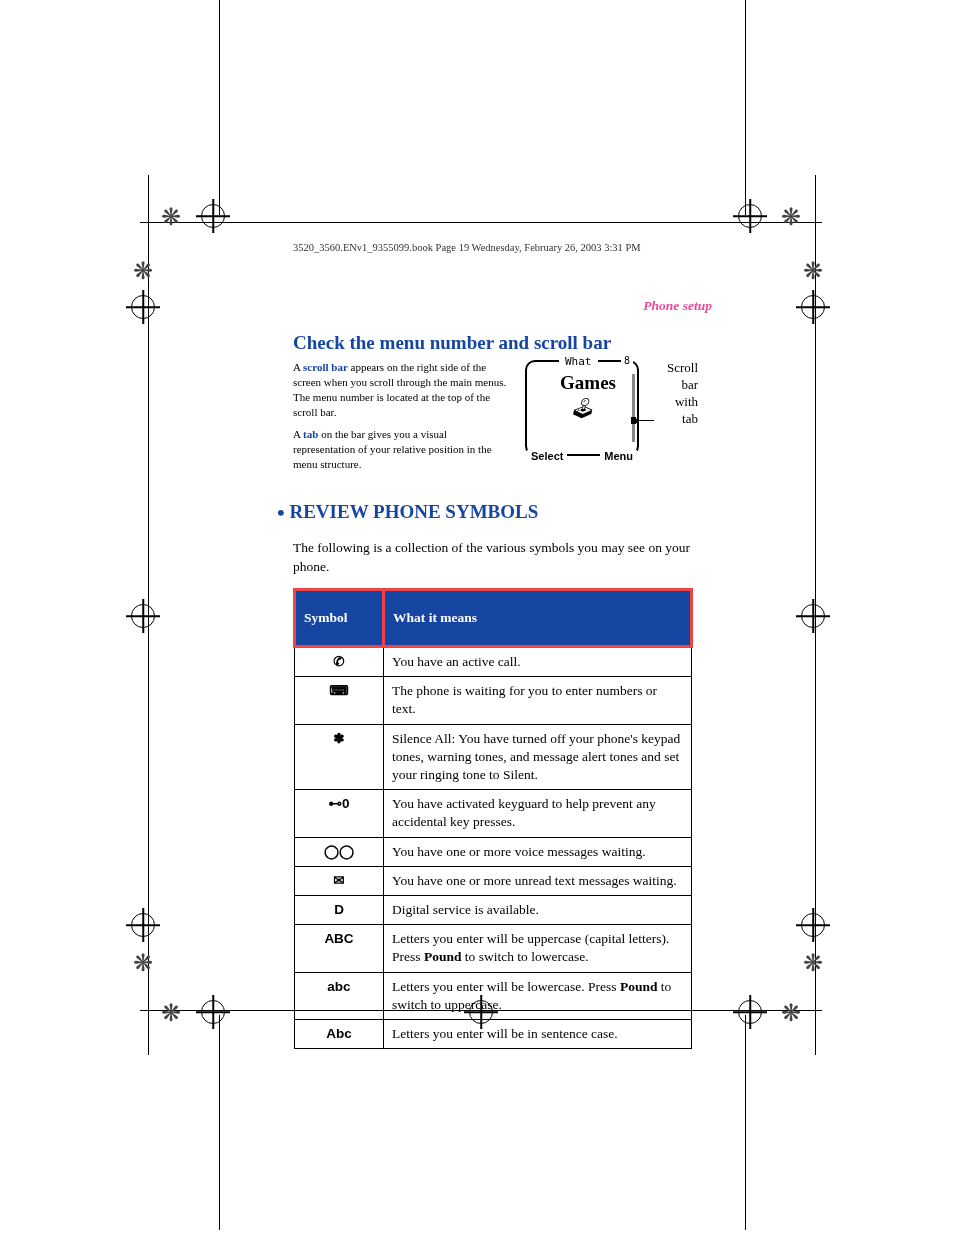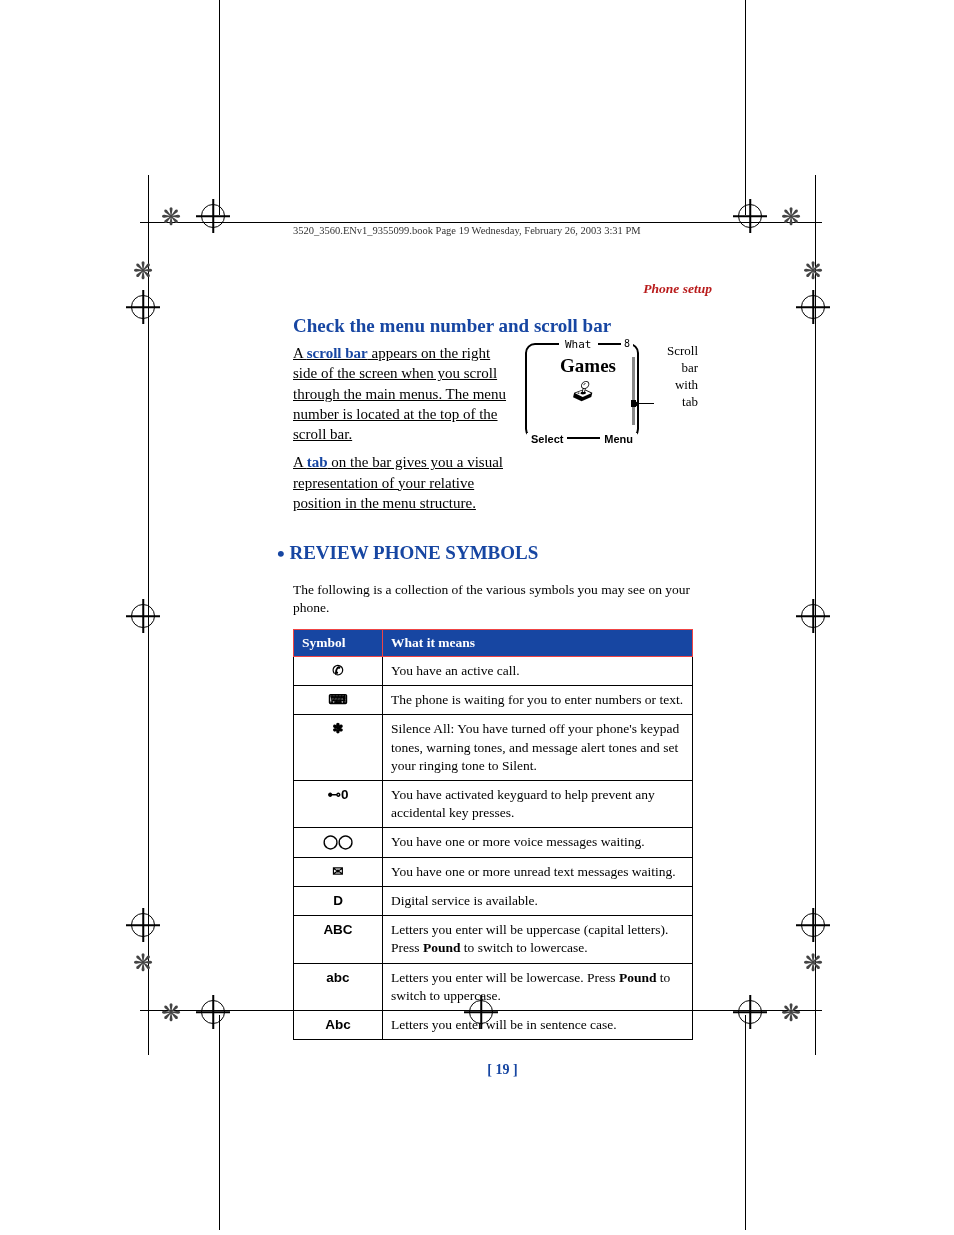--- a/index.html
+++ b/index.html
@@ -8,52 +8,51 @@
     font-family: Georgia, 'Times New Roman', serif;
     background: #fff;
     width: 954px;
     height: 1235px;
     position: relative;
     color: #000;
   }
   .page-content {
     position: absolute;
     left: 293px;
-    top: 225px;
+    top: 242px;
     width: 419px;
   }
   .book-header {
     font-size: 10.5px;
     color: #333;
     margin-bottom: 45px;
   }
   .section-label {
     text-align: right;
-    color: #b91c1c;
+    color: #ec4899;
     font-style: italic;
     font-size: 13.5px;
     margin-bottom: 18px;
     font-weight: bold;
   }
   .subheading {
     color: #1746a2;
     font-size: 19px;
     font-weight: bold;
     margin-bottom: 6px;
   }
   .body-wrap {
     display: flex;
     gap: 14px;
     margin-bottom: 10px;
   }
   .body-col {
     width: 218px;
-    font-size: 15px;
+    font-size: 11px;
     line-height: 1.35;
-    text-decoration: underline;
   }
   .body-para {
     margin: 0 0 8px 0;
   }
   .bold-blue {
     color: #1746a2;
     font-weight: bold;
   }
   .phone-figure {
     border: 2px solid #000;
@@ -166,23 +165,23 @@
   }
   table.symbols {
     border-collapse: collapse;
     width: 400px;
     font-size: 13.5px;
   }
   table.symbols th {
     background: #1746a2;
     color: #fff;
     text-align: left;
-    padding: 5px 8px;
-    font-weight: bold;
-    border: 1px solid #ef4444;
+    padding: 19px 8px;
+    font-weight: bold;
+    border: 3px solid #ef4444;
   }
   table.symbols td {
     border: 1px solid #000;
     padding: 5px 8px;
     vertical-align: top;
     line-height: 1.35;
   }
   table.symbols td.sym {
     width: 72px;
     text-align: center;
@@ -370,15 +369,14 @@
           <span>Letters you enter will be lowercase. Press </span><strong>Pound</strong><span> to switch to uppercase.</span>
         </td>
       </tr>
       <tr>
         <td class="sym">Abc</td>
         <td>Letters you enter will be in sentence case.</td>
       </tr>
     </tbody>
   </table>
 
-  <div class="page-num">[ 19 ]</div>
 
 </div>
 
 </body></html>

